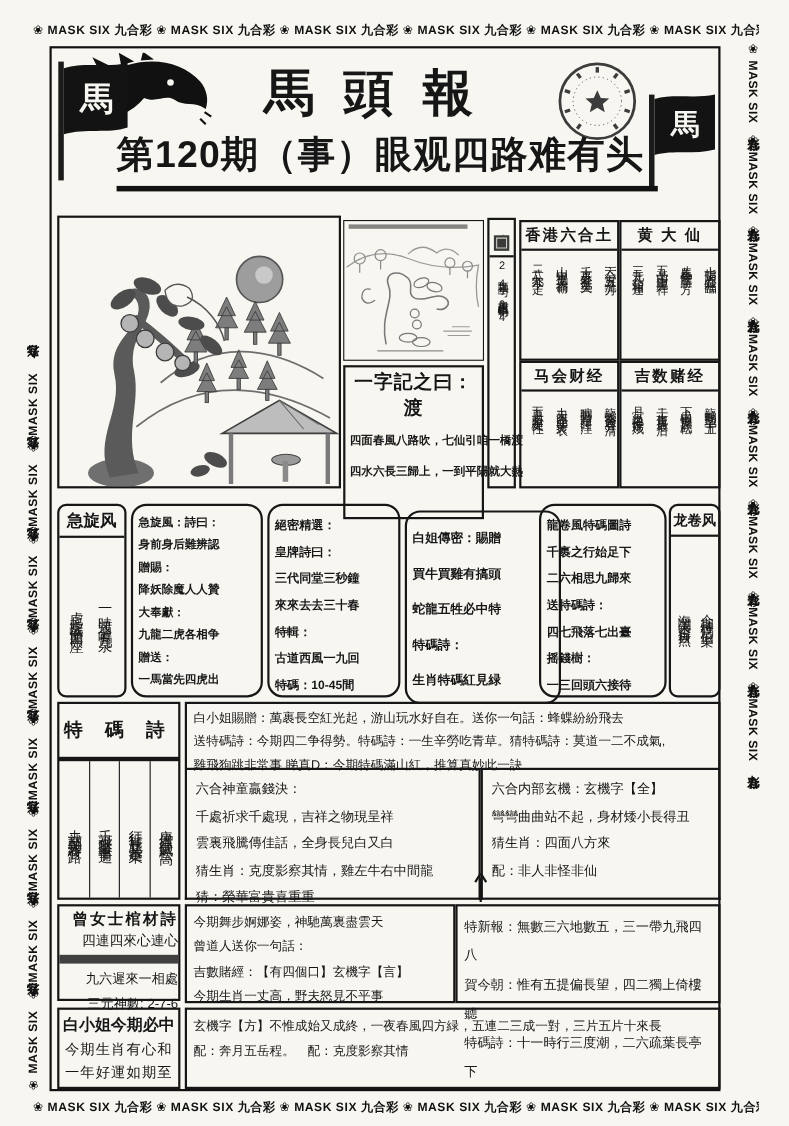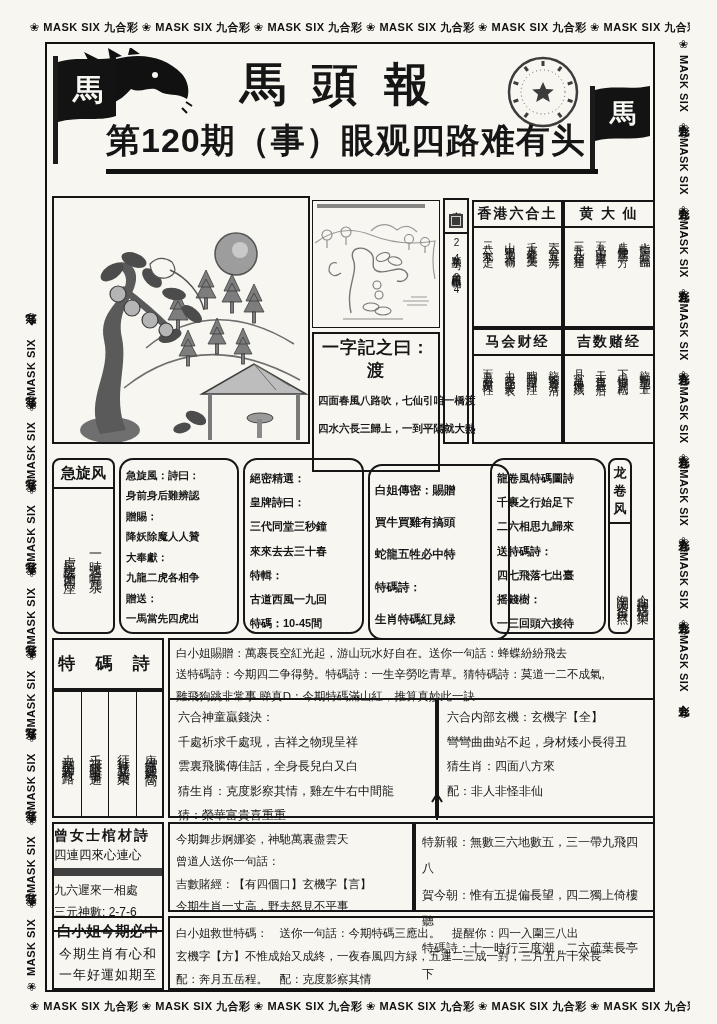--- a/index.html
+++ b/index.html
@@ -273,21 +273,21 @@
   <div class="bx rbx lines" style="left:490px;top:458px;width:116px;height:176px;font-size:11px;line-height:2.2;font-weight:bold;padding-top:6px;">
     <div class="ln">龍卷風特碼圖詩</div>
     <div class="ln">千裹之行始足下</div>
     <div class="ln">二六相思九歸來</div>
     <div class="ln">送特碼詩：</div>
     <div class="ln">四七飛落七出臺</div>
     <div class="ln">摇錢樹：</div>
     <div class="ln">一三回頭六接待</div>
   </div>
 
-  <div class="bx windbox" style="left:608px;top:458px;width:24px;height:176px;border-radius:8px;">
+  <div class="bx windbox" style="left:608px;top:458px;width:47px;height:176px;border-radius:8px;">
     <div class="tt" style="font-size:13px;">龙卷风</div>
     <div class="bd" style="font-size:12px;letter-spacing:3px;line-height:1.7;">
       <div>今期特碼三伯樂</div>
       <div>海闊天空得自然</div>
     </div>
   </div>
 
   <div class="bx serif" style="left:52px;top:638px;width:112px;height:52px;font-size:17px;font-weight:bold;text-align:center;letter-spacing:8px;padding-top:12px;">特 碼 詩</div>
 
   <div class="bx" style="left:52px;top:690px;width:112px;height:128px;">
@@ -319,21 +319,21 @@
     <div>猜生肖：四面八方來</div>
     <div>配：非人非怪非仙</div>
   </div>
 
   <div class="abs" style="left:430px;top:792px;width:14px;height:28px;">
     <svg width="14" height="28" viewBox="0 0 14 28">
         <path d="M7,28 L7,6 M7,2 L2,10 M7,2 L12,10" stroke="#161616" stroke-width="2" fill="none"></path>
       </svg>
   </div>
 
-  <div class="bx" style="left:52px;top:822px;width:112px;height:110px;text-align:left;">
+  <div class="bx" style="left:52px;top:822px;width:112px;height:88px;text-align:right;">
     <div class="serif" style="font-size:14px;font-weight:bold;letter-spacing:2px;padding-top:3px;">曾女士棺材詩</div>
     <div style="font-size:12.5px;padding:2px 0 4px;border-bottom:8px solid #404040;">四連四來心連心</div>
     <div style="font-size:12px;padding-top:6px;">九六遲來一相處</div>
     <div style="font-size:12px;padding-top:5px;">三元神數: 2-7-6</div>
   </div>
 
   <div class="bx lines" style="left:168px;top:822px;width:246px;height:90px;font-size:11.5px;line-height:1.95;padding:4px 6px;">
     <div>今期舞步婀娜姿，神馳萬裏盡雲天</div>
     <div>曾道人送你一句話：</div>
     <div>吉數賭經：【有四個口】玄機字【言】</div>
@@ -346,18 +346,17 @@
     <div>特碼詩：十一時行三度潮，二六疏葉長亭下</div>
   </div>
 
   <div class="bx" style="left:52px;top:916px;width:112px;height:74px;text-align:center;">
     <div class="serif" style="font-size:14.5px;font-weight:bold;padding-top:4px;">白小姐今期必中</div>
     <div class="serif" style="font-size:13px;padding-top:4px;letter-spacing:1px;">今期生肖有心和</div>
     <div class="serif" style="font-size:13px;padding-top:3px;letter-spacing:1px;">一年好運如期至</div>
   </div>
 
   <div class="bx lines" style="left:168px;top:916px;width:487px;height:74px;font-size:11.5px;line-height:2;padding:4px 6px;">
-    <div>白小姐救世特碼：　送你一句話：今期特碼三應出。　提醒你：四一入圍三八出</div>
     <div>玄機字【方】不惟成始又成終，一夜春風四方緑，五連二三成一對，三片五片十來長</div>
     <div>配：奔月五岳程。　配：克度影察其情</div>
   </div>
 
 </div>
 
 </body></html>

